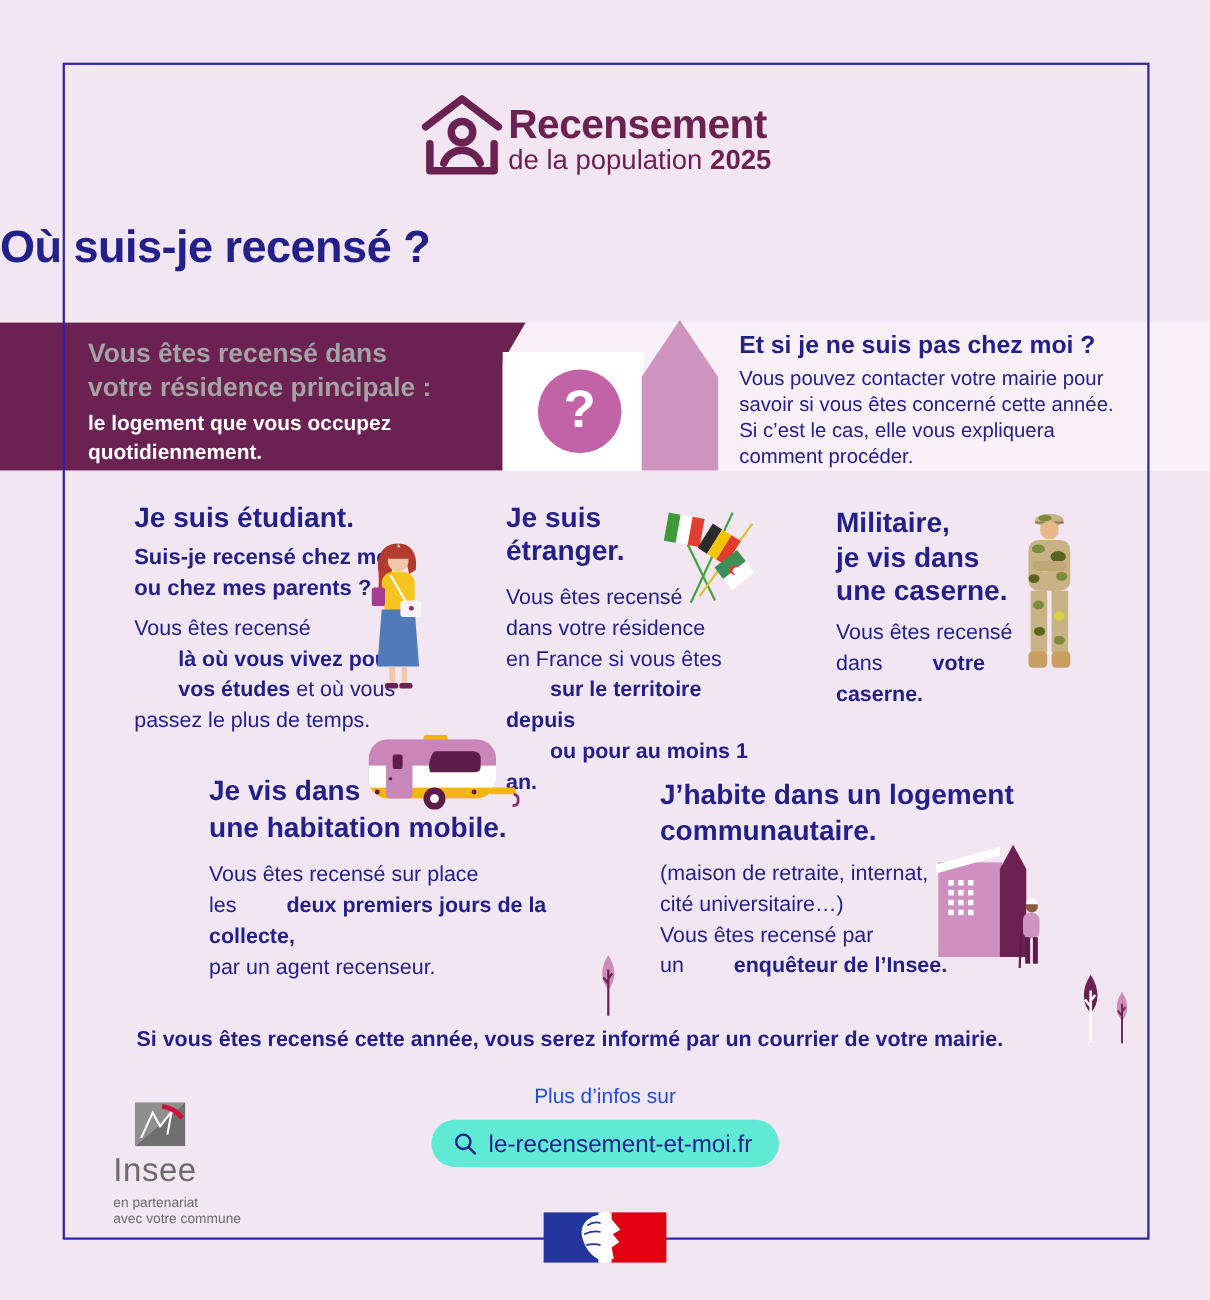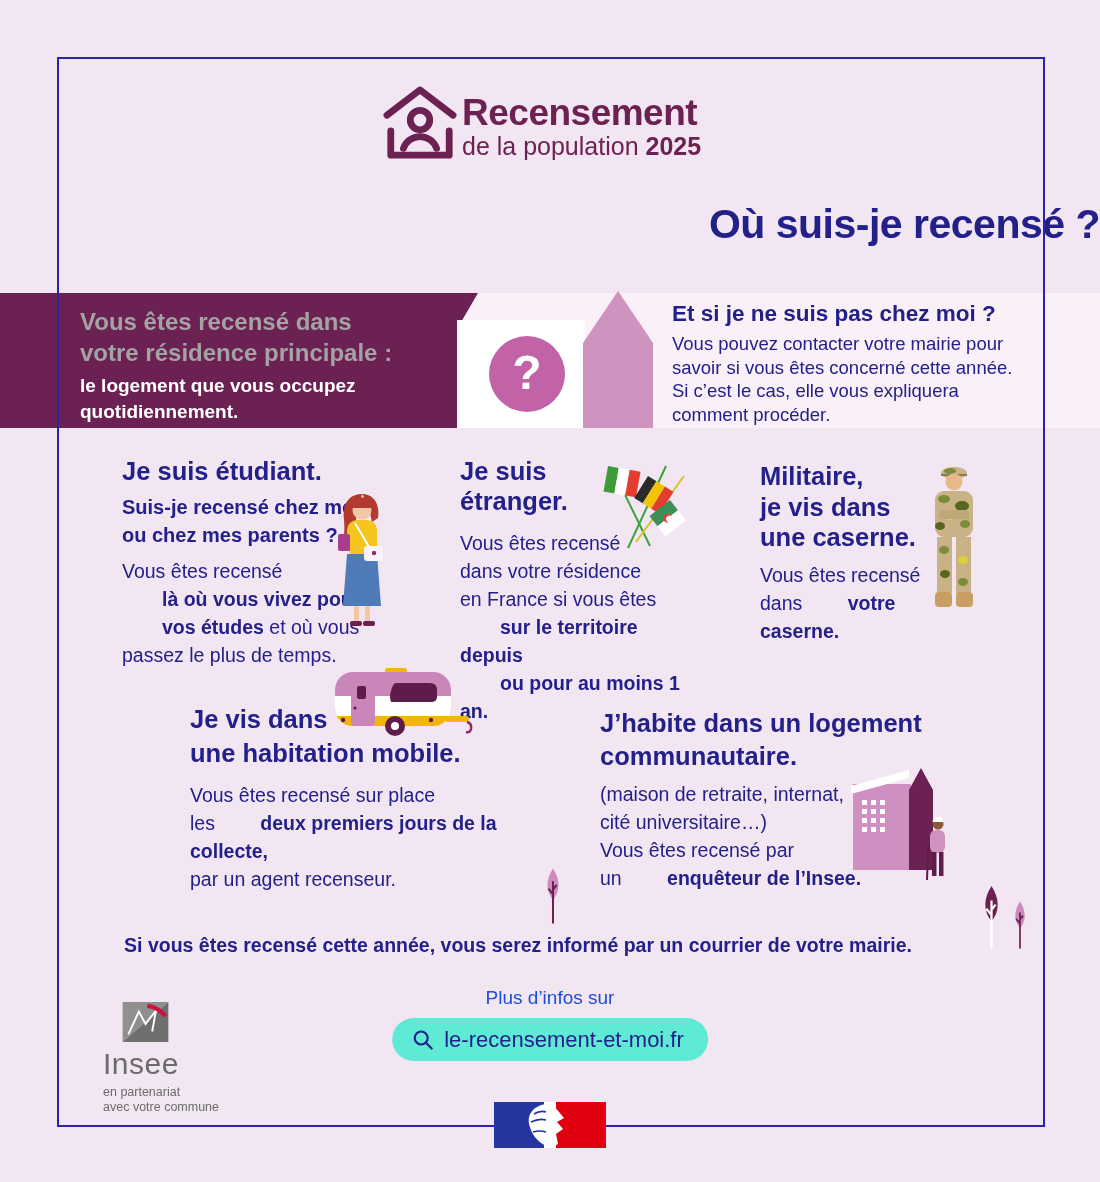--- a/index.html
+++ b/index.html
@@ -11,21 +11,21 @@
   }
   .abs{position:absolute;}
   .b{font-weight:700;margin-left:40px;}
 
   
   .logo-icon{left:383px;top:84px;width:74px;height:78px;}
   .logo-text{left:462px;top:94px;line-height:1;}
   .logo-brand{font-size:37px;font-weight:700;color:#6b2151;letter-spacing:-0.5px;}
   .logo-sub{font-size:25px;color:#6b2151;margin-top:3px;}
   .logo-sub .year{font-weight:700;margin-left:7px;}
-  .main-title{left:0;top:201px;width:1100px;text-align:right;
+  .main-title{left:0;top:201px;width:1100px;text-align:left;
     font-size:41px;font-weight:700;color:#23208a;letter-spacing:-0.5px;}
 
   
   .band{left:0;top:293px;width:1100px;height:135px;background:#f9f0f8;}
   .banner{left:0;top:293px;width:492px;height:135px;background:#6b2151;
     clip-path:polygon(0 0,478px 0,457px 36px,457px 100%,0 100%);}
   .banner-inner{position:absolute;left:80px;top:13px;}
   .banner-head{font-size:24px;font-weight:700;color:#a3a3a3;line-height:31px;}
   .banner-body{font-size:19px;color:#fff;line-height:26px;margin-top:5px;font-weight:bold;}
   .whitebox{left:457px;top:320px;width:128px;height:108px;background:#ffffff;}

